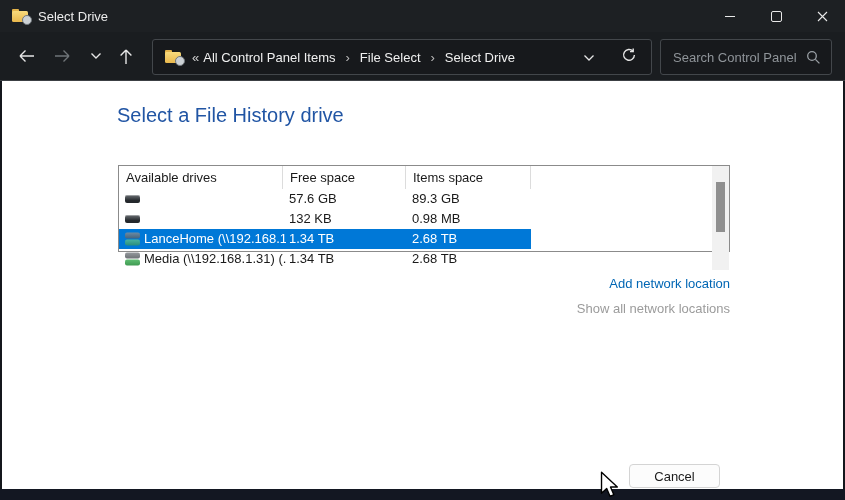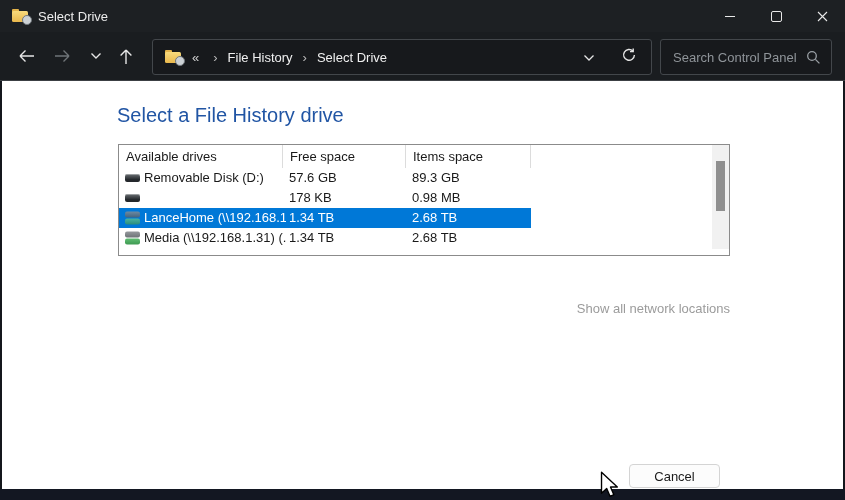--- a/index.html
+++ b/index.html
@@ -44,21 +44,21 @@
   .searchbox input{flex:1;background:transparent;border:none;outline:none;color:#d946ef;
                    font-size:13px;font-family:"Liberation Sans",sans-serif;min-width:0;}
   .searchbox input::placeholder{color:#8f9499;}
 
   
   .content{position:absolute;top:81px;left:0;right:0;height:408px;background:#fff;
            border-left:2px solid #14171c;border-right:2px solid #14171c;box-sizing:border-box;padding-left:12px;}
   .heading{position:absolute;left:115px;top:23px;font-size:20px;color:#2155a4;}
   .subtitle{position:absolute;left:115px;top:54px;font-size:13px;color:#1c1c1c;}
 
-  .drive-table{position:absolute;left:116px;top:63px;width:612px;height:112px;box-sizing:border-box;
+  .drive-table{position:absolute;left:116px;top:84px;width:612px;height:87px;box-sizing:border-box;
                border:1px solid #8b8b8b;background:#fff;}
   .thead{display:flex;height:23px;box-sizing:border-box;}
   .hcell{box-sizing:border-box;padding:4px 0 0 7px;font-size:13px;color:#1a1a1a;
          border-right:1px solid #dcdcdc;white-space:nowrap;overflow:hidden;}
   .hc1{width:164px;} .hc2{width:123px;} .hc3{width:125px;} .hc-fill{flex:1;border-right:none;}
   .trow{position:relative;height:20px;font-size:13px;color:#1a1a1a;}
   .trow.selected{color:#fff;background:linear-gradient(to right,#0078d7 0,#0078d7 412px,transparent 412px);}
   .trow .d-icon{position:absolute;left:6px;top:50%;transform:translateY(-50%);}
   .trow .name{position:absolute;left:25px;top:2px;width:142px;white-space:nowrap;overflow:hidden;}
   .trow .free{position:absolute;left:170px;top:2px;white-space:nowrap;}
@@ -140,22 +140,23 @@
       </svg>
     </div>
 
     <div class="addressbar">
       <span class="folder-icon">
         <span class="f-tab"></span>
           <span class="f-body"></span>
           <span class="f-clock"></span>
       </span>
       <span class="crumb-overflow">«</span>
+      <span class="crumb">All Control Panel Items</span>
       <span class="crumb-sep">›</span>
-      <span class="crumb">File History</span>
+      <span class="crumb">File Select</span>
       <span class="crumb-sep">›</span>
       <span class="crumb">Select Drive</span>
       <span class="addr-chevron">
         <svg width="12" height="8" viewBox="0 0 12 8">
           <path d="M1.5 1.5 L6 6 L10.5 1.5" stroke="#e6e6e6" stroke-width="1.3" fill="none"></path>
         </svg>
       </span>
       <span class="addr-refresh">
         <svg width="16" height="16" viewBox="0 0 16 16">
           <path d="M13.4 8 A5.4 5.4 0 1 1 11.9 4.1" stroke="#e6e6e6" stroke-width="1.4" fill="none"></path>
@@ -179,27 +180,26 @@
     <div class="drive-table">
       <div class="thead">
         <div class="hcell hc1">Available drives</div>
         <div class="hcell hc2">Free space</div>
         <div class="hcell hc3">Items space</div>
         <div class="hcell hc-fill"></div>
       </div>
 
       <div class="trow">
         <span class="d-icon disk"></span>
-        <span class="name">Removable Disk (D:)</span>
         <span class="free">57.6 GB</span>
         <span class="total">89.3 GB</span>
       </div>
       <div class="trow">
         <span class="d-icon disk"></span>
-        <span class="free">178 KB</span>
+        <span class="free">132 KB</span>
         <span class="total">0.98 MB</span>
       </div>
       <div class="trow selected">
         <span class="d-icon netdrive net-blue">
             <i class="top"></i>
             <i class="bot"></i>
           </span>
         <span class="name">LanceHome (\\192.168.1...</span>
         <span class="free">1.34 TB</span>
         <span class="total">2.68 TB</span>
@@ -212,20 +212,21 @@
         <span class="name">Media (\\192.168.1.31) (...</span>
         <span class="free">1.34 TB</span>
         <span class="total">2.68 TB</span>
       </div>
 
       <div class="scrollbar">
         <div class="scroll-thumb"></div>
       </div>
     </div>
 
+    <div class="link-add">Add network location</div>
     <div class="link-showall">Show all network locations</div>
 
     <div class="btn btn-ok">OK</div>
     <div class="btn btn-cancel">Cancel</div>
   </div>
 
   <div class="bottom-strip"></div>
 
   <svg class="cursor" width="19" height="26" viewBox="0 0 12.5 17">
     <path d="M1 0.8 L1 14.6 L4.4 11.5 L6.6 16.6 L9.1 15.5 L6.9 10.5 L11.4 10.5 Z" fill="#ffffff" stroke="#000000" stroke-width="0.9" stroke-linejoin="round"></path>

